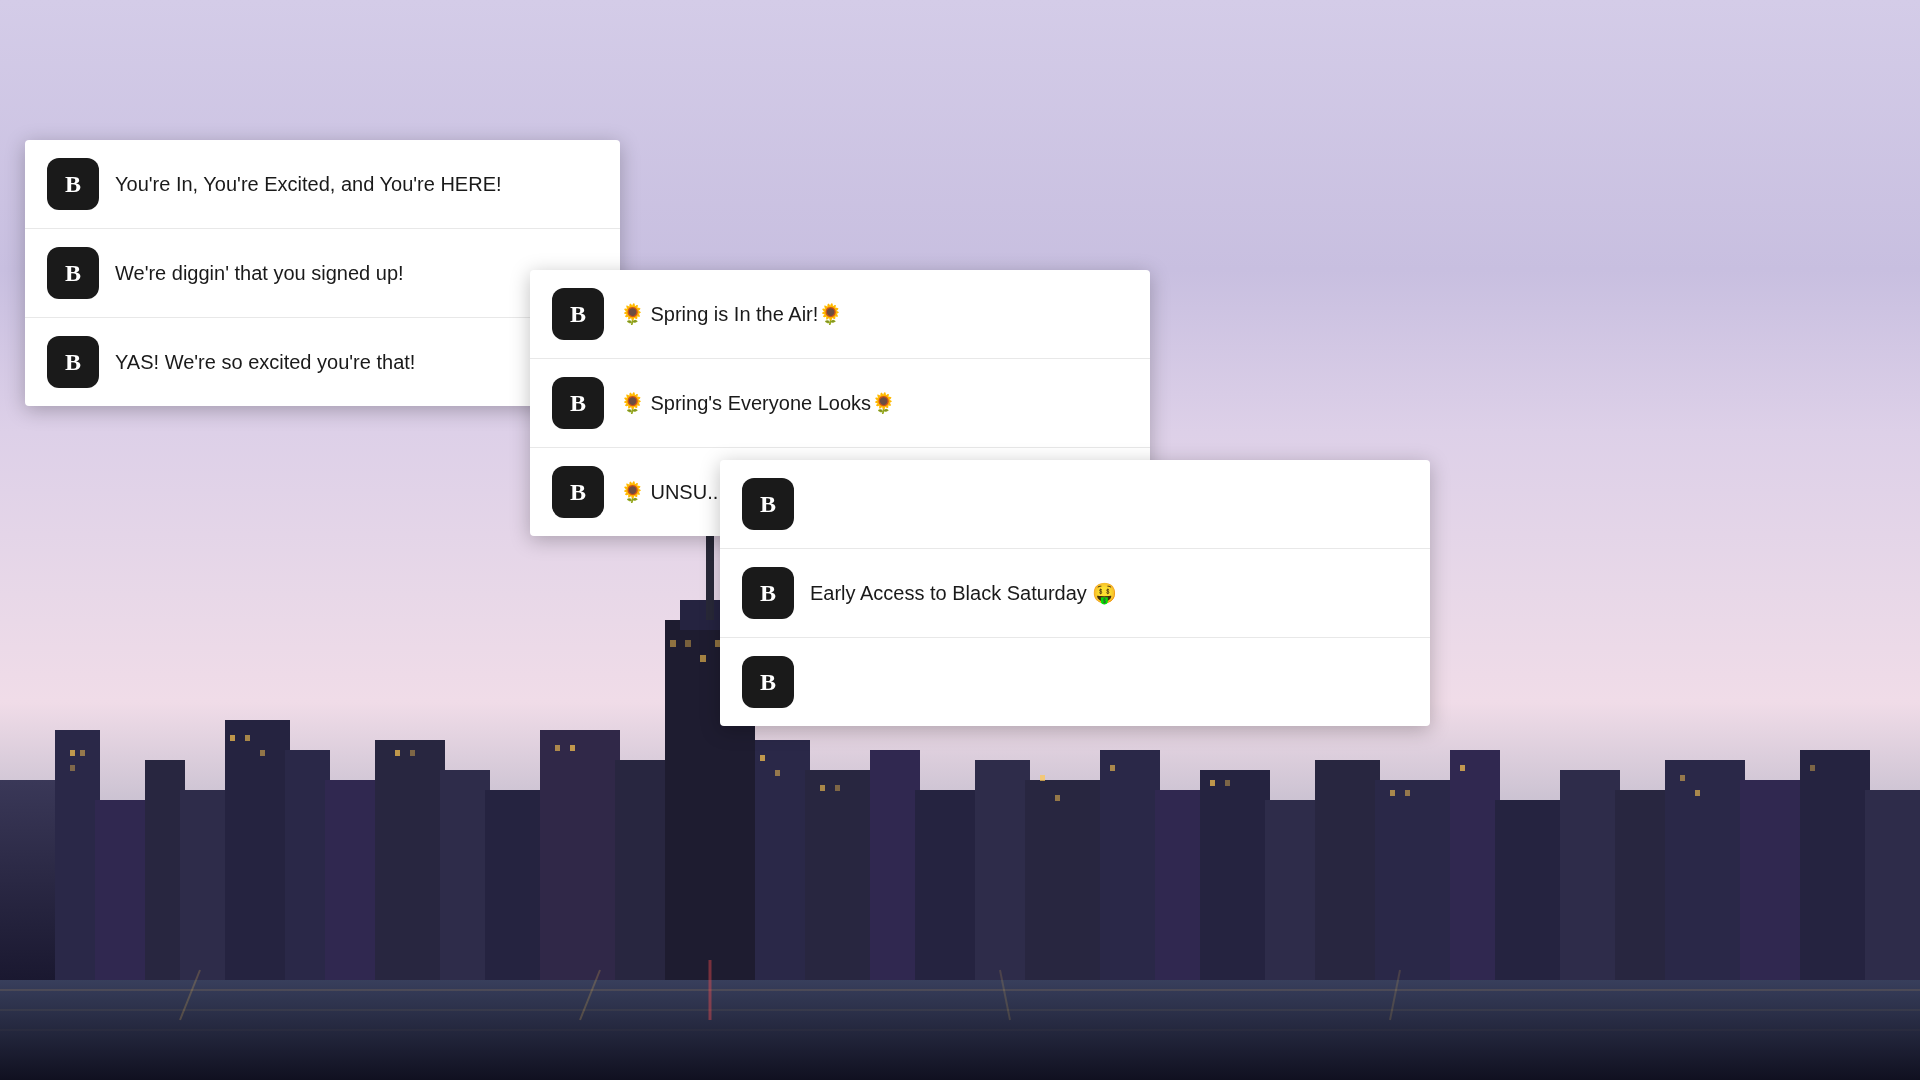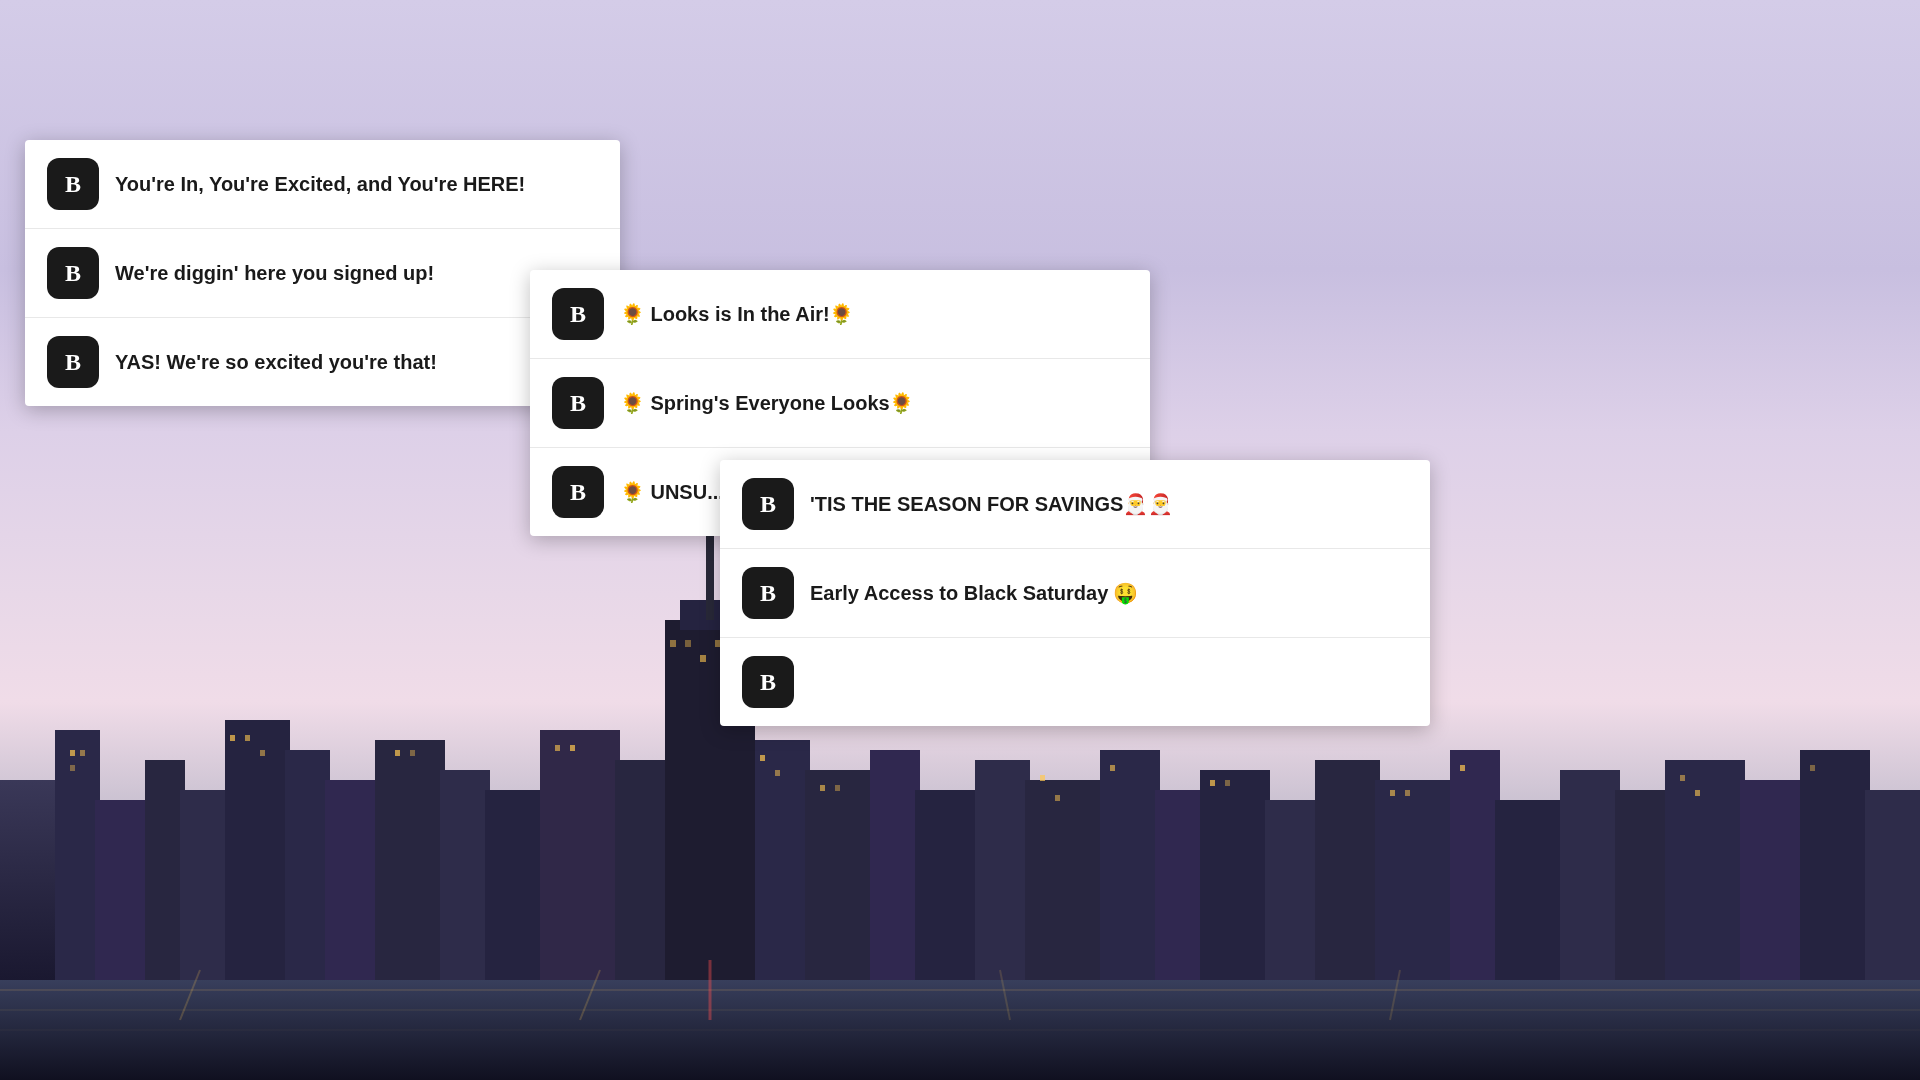--- a/index.html
+++ b/index.html
@@ -66,21 +66,21 @@
 
     .brand-icon-letter {
       color: white;
       font-size: 24px;
       font-weight: 700;
       font-family: serif;
     }
 
     .card-text {
       font-size: 20px;
-      font-weight: 700;
+      font-weight: 400;
       color: #1a1a1a;
       line-height: 1.3;
     }
 
     
     .card-1 {
       left: 25px;
       top: 140px;
       width: 595px;
     }
@@ -217,57 +217,56 @@
   <div class="card-row">
     <div class="brand-icon">
       <span class="brand-icon-letter">B</span>
     </div>
     <span class="card-text">You're In, You're Excited, and You're HERE!</span>
   </div>
   <div class="card-row">
     <div class="brand-icon">
       <span class="brand-icon-letter">B</span>
     </div>
-    <span class="card-text">We're diggin' here you signed up!</span>
+    <span class="card-text">We're diggin' that you signed up!</span>
   </div>
   <div class="card-row">
     <div class="brand-icon">
       <span class="brand-icon-letter">B</span>
     </div>
     <span class="card-text">YAS! We're so excited you're that!</span>
   </div>
 </div>
 
 <div class="card card-2">
   <div class="card-row">
     <div class="brand-icon">
       <span class="brand-icon-letter">B</span>
     </div>
-    <span class="card-text">🌻 Looks is In the Air!🌻</span>
+    <span class="card-text">🌻 Spring is In the Air!🌻</span>
   </div>
   <div class="card-row">
     <div class="brand-icon">
       <span class="brand-icon-letter">B</span>
     </div>
     <span class="card-text">🌻 Spring's Everyone Looks🌻</span>
   </div>
   <div class="card-row">
     <div class="brand-icon">
       <span class="brand-icon-letter">B</span>
     </div>
     <span class="card-text">🌻 UNSU...</span>
   </div>
 </div>
 
 <div class="card card-3">
   <div class="card-row">
     <div class="brand-icon">
       <span class="brand-icon-letter">B</span>
     </div>
-    <span class="card-text">'TIS THE SEASON FOR SAVINGS🎅🎅</span>
   </div>
   <div class="card-row">
     <div class="brand-icon">
       <span class="brand-icon-letter">B</span>
     </div>
     <span class="card-text">Early Access to Black Saturday 🤑</span>
   </div>
   <div class="card-row">
     <div class="brand-icon">
       <span class="brand-icon-letter">B</span>

